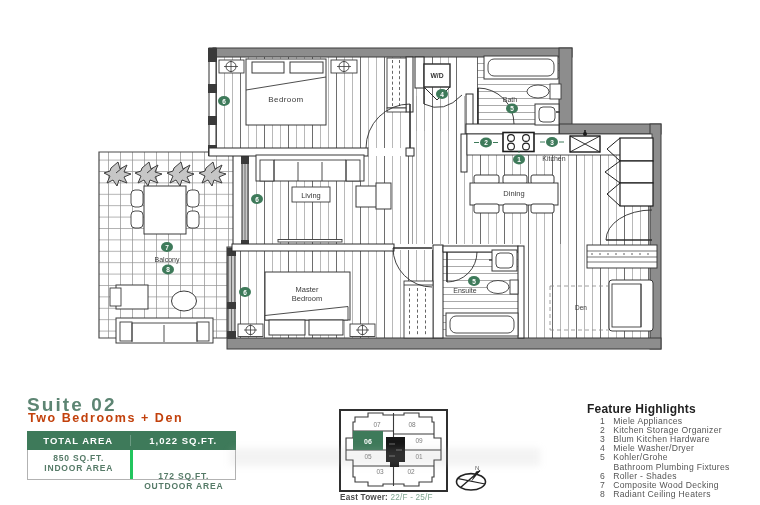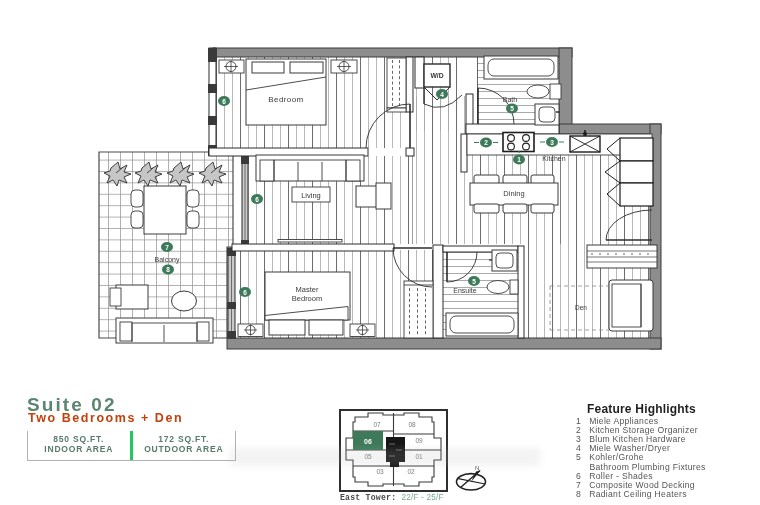--- a/index.html
+++ b/index.html
@@ -454,32 +454,36 @@
 <text x="475" y="470" font-size="6" fill="#555" font-family="Liberation Sans,sans-serif">N</text>
     </g>
 </svg>
 
 <div class="abs" style="left:27px;top:395px;font-size:19px;line-height:20px;color:#5d8573;font-weight:bold;letter-spacing:2.1px;">Suite 02</div>
 
 <div class="abs" style="left:28px;top:412px;font-size:12.5px;line-height:12px;color:#c2410c;font-weight:bold;letter-spacing:1.55px;">Two Bedrooms + Den</div>
 
 <div class="abs" style="left:27px;top:431px;width:209px;">
 
+<div style="display:flex;height:19px;background:#3e7a5a;color:#fff;font-size:9.5px;font-weight:bold;letter-spacing:1px;text-align:center;align-items:center;">
+<div style="width:103px;border-right:1px solid #6b9a82;">TOTAL AREA</div>
+      <div style="width:106px;">1,022 SQ.FT.</div>
+</div>
 
 <div style="display:flex;height:29px;border:1px solid #b2b2b2;border-top:none;color:#567b68;font-size:8.5px;font-weight:bold;letter-spacing:0.8px;text-align:center;">
 <div style="width:103px;border-right:3px solid #22c55e;padding-top:3px;">850 SQ.FT.<br>INDOOR AREA</div>
-<div style="width:104px;padding-top:3px;">172 SQ.FT.<br>OUTDOOR AREA</div>
+<div style="width:104px;padding-top:21px;">172 SQ.FT.<br>OUTDOOR AREA</div>
 </div>
 </div>
 
-<div class="abs" style="left:340px;top:492.5px;font-size:8.2px;letter-spacing:0.2px;"><span style="color:#4a4a4a;font-weight:bold;font-family:Liberation Mono, monospace;">East Tower: </span><span style="color:#7fa691;">22/F - 25/F</span></div>
+<div class="abs" style="left:340px;top:492.5px;font-size:8.2px;letter-spacing:0.2px;"><span style="color:#4a4a4a;font-weight:bold;">East Tower: </span><span style="color:#7fa691;">22/F - 25/F</span></div>
 
 <div class="abs" style="left:587px;top:402px;font-size:12px;color:#1f1f1f;font-weight:bold;letter-spacing:0.2px;">Feature Highlights</div>
 
-<div class="abs" style="left:576px;top:416.5px;font-size:8.6px;color:#555555;line-height:9.2px;letter-spacing:0.3px;">
+<div class="abs" style="left:600px;top:416.5px;font-size:8.6px;color:#555555;line-height:9.2px;letter-spacing:0.3px;">
 <div>1&nbsp;&nbsp;&nbsp;Miele Appliances</div>
 <div>2&nbsp;&nbsp;&nbsp;Kitchen Storage Organizer</div>
 <div>3&nbsp;&nbsp;&nbsp;Blum Kitchen Hardware</div>
 <div>4&nbsp;&nbsp;&nbsp;Miele Washer/Dryer</div>
 <div>5&nbsp;&nbsp;&nbsp;Kohler/Grohe</div>
 <div>&nbsp;&nbsp;&nbsp;&nbsp;&nbsp;Bathroom Plumbing Fixtures</div>
 <div>6&nbsp;&nbsp;&nbsp;Roller - Shades</div>
 <div>7&nbsp;&nbsp;&nbsp;Composite Wood Decking</div>
 <div>8&nbsp;&nbsp;&nbsp;Radiant Ceiling Heaters</div>
 </div>

